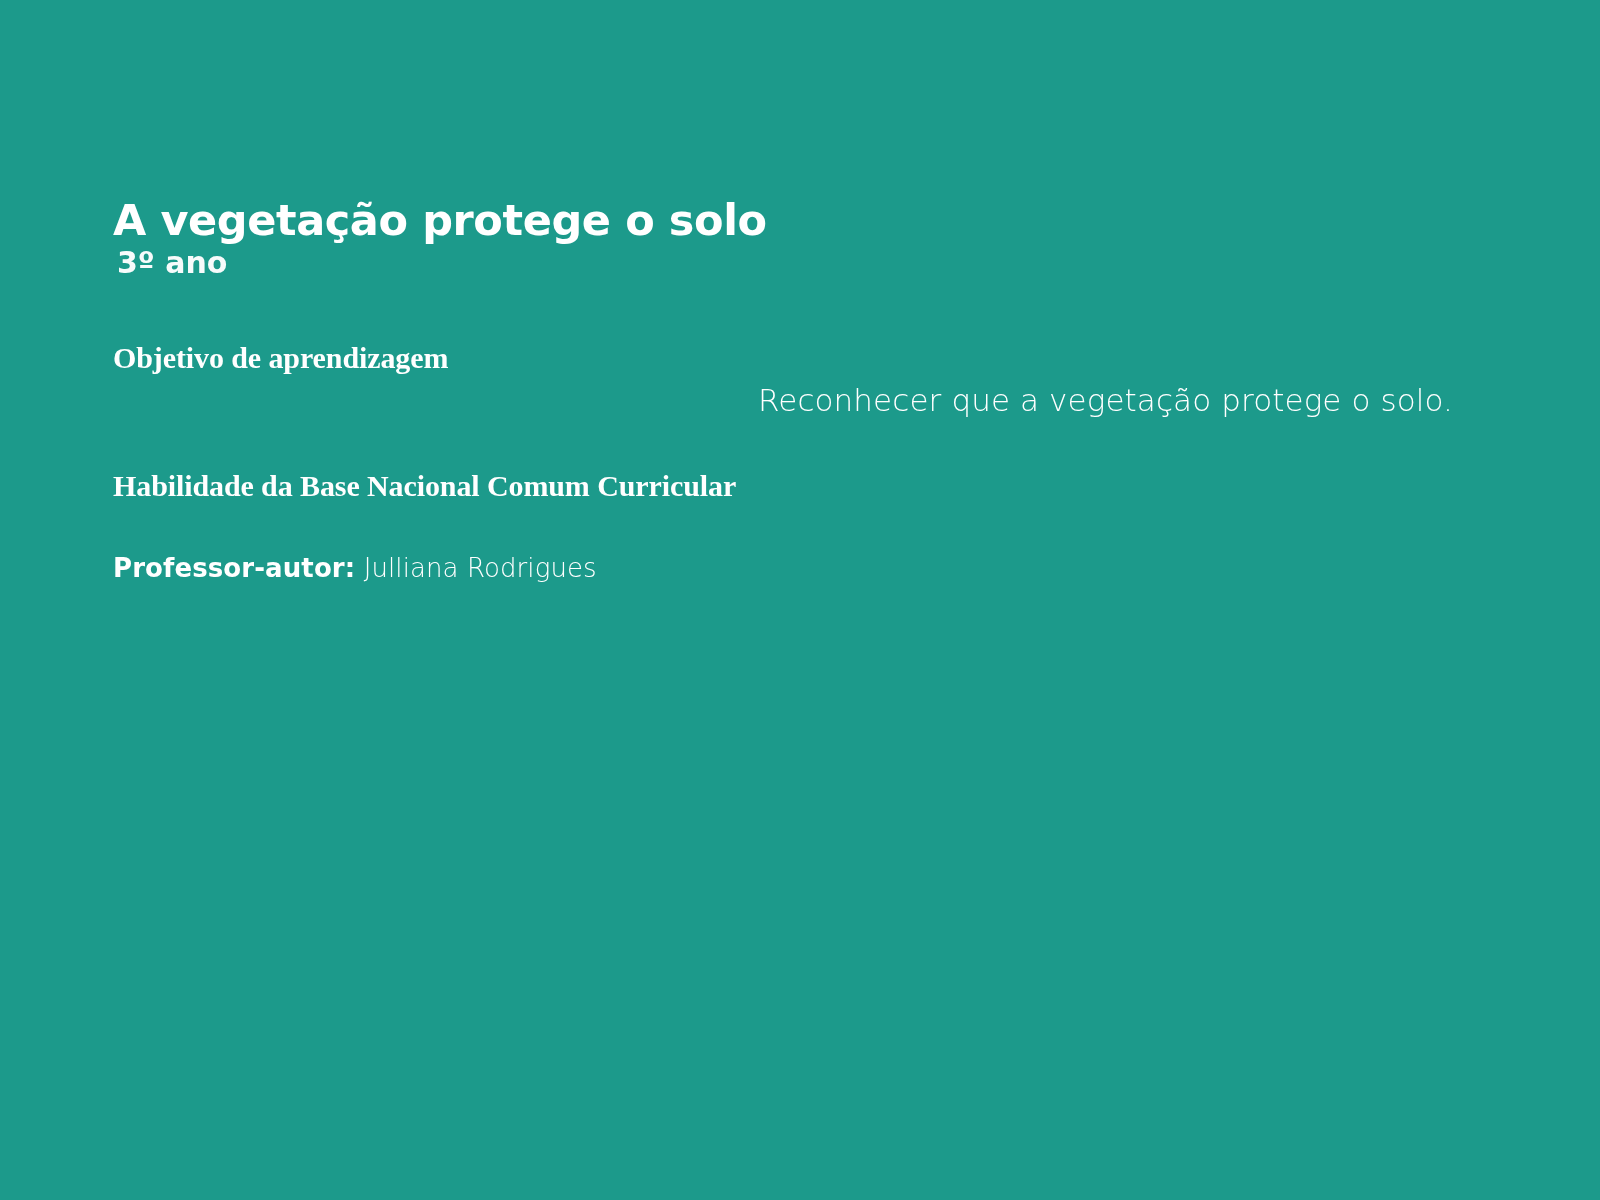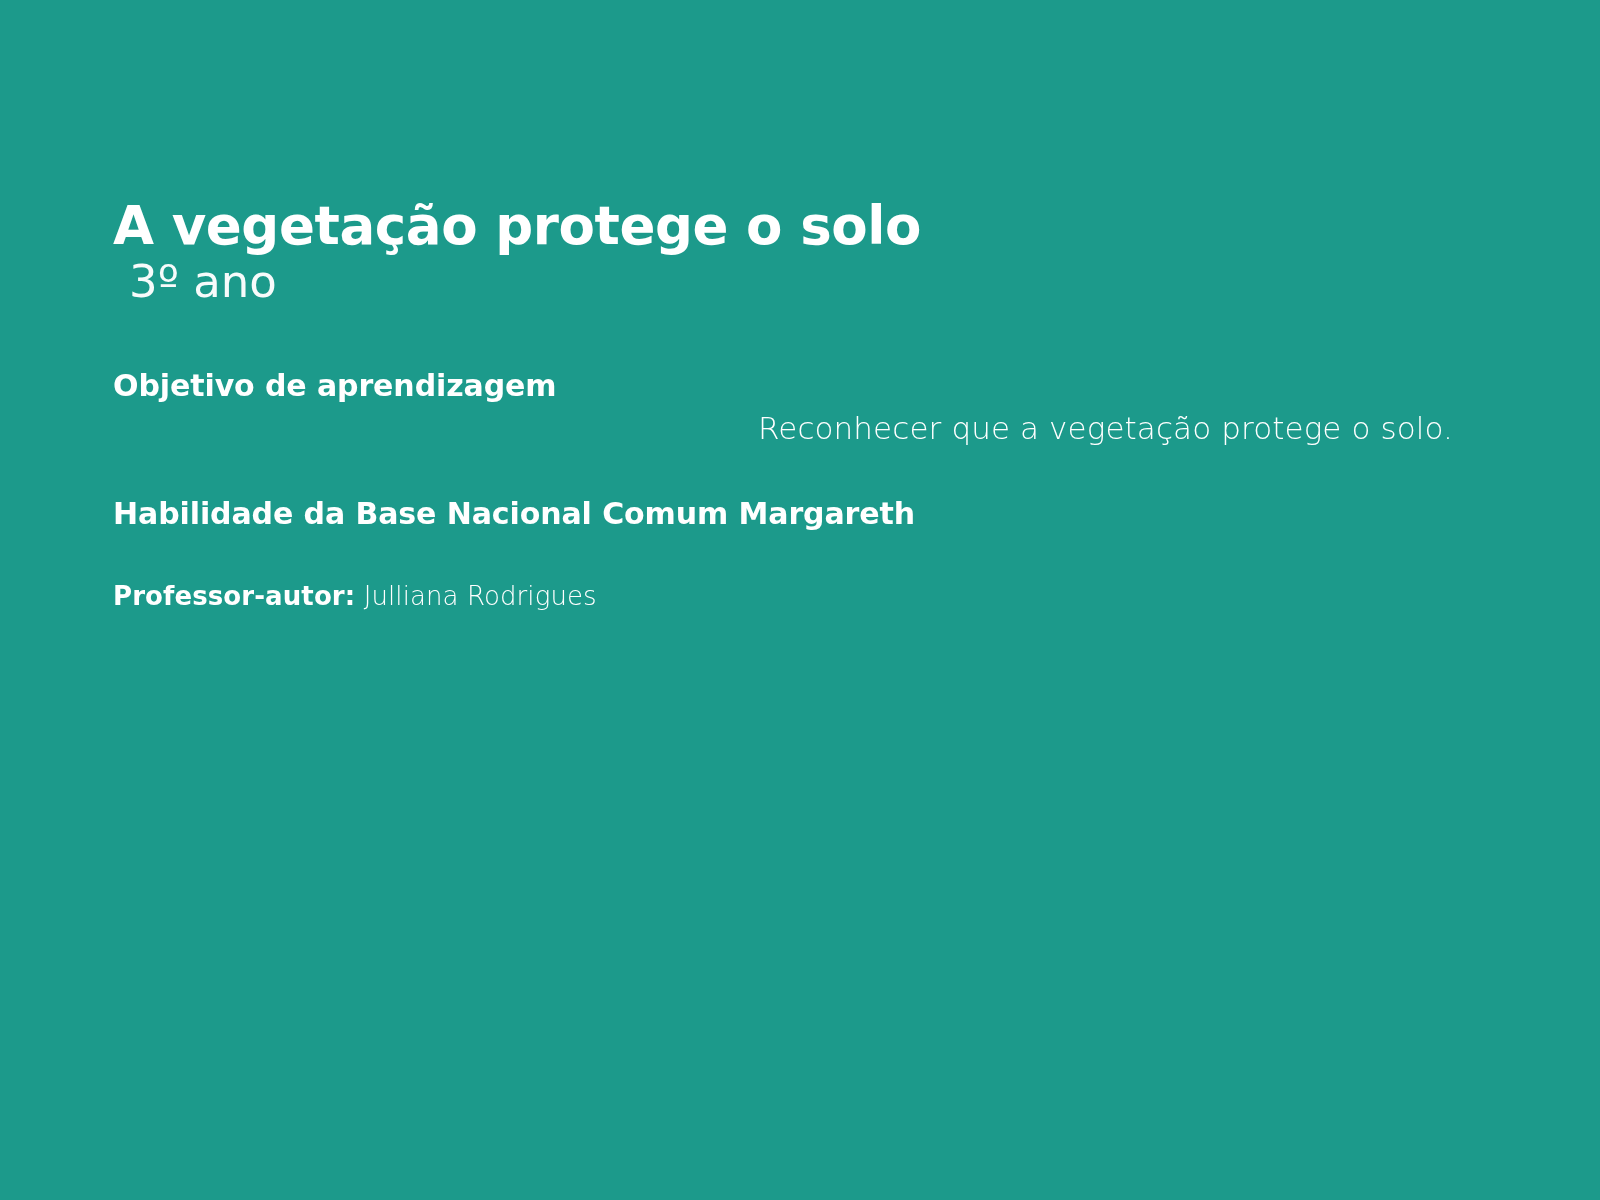--- a/index.html
+++ b/index.html
@@ -32,48 +32,49 @@
   }
 
   
   .title-block {
     margin: 0 0 58px 0;
   }
 
   .slide-title {
     margin: 0;
     color: #ffffff;
-    font-size: 53px;
+    font-size: 43px;
     font-weight: 700;
     line-height: 1.12;
     letter-spacing: -0.4px;
   }
 
   .slide-subtitle {
-    margin: 2px 0 0 16px;
+    margin: 2px 0 0 4px;
     color: #ffffff;
-    font-size: 45px;
-    font-weight: 400;
+    font-size: 30px;
+    font-weight: 700;
     line-height: 1.12;
     letter-spacing: 0px;
     opacity: 0.97;
   }
 
   
   .section {
     margin: 0 0 44px 0;
   }
 
   .section-heading {
     margin: 0 0 3px 0;
     color: #ffffff;
     font-size: 30px;
     font-weight: 700;
     line-height: 1.32;
     letter-spacing: -0.1px;
+    font-family: Liberation Serif, serif;
   }
 
   .section-body {
     margin: 0;
     color: #ffffff;
     font-size: 31px;
     font-weight: 300;
     line-height: 1.77;
     letter-spacing: 0.1px;
     max-width: 1340px;
@@ -117,21 +118,21 @@
       <h1 class="slide-title">A vegetação protege o solo</h1>
       <div class="slide-subtitle">3º ano</div>
     </div>
 
     <div class="section">
       <h2 class="section-heading">Objetivo de aprendizagem</h2>
       <p class="section-body single">Reconhecer que a vegetação protege o solo.</p>
     </div>
 
     <div class="section">
-      <h2 class="section-heading">Habilidade da Base Nacional Comum Margareth</h2>
+      <h2 class="section-heading">Habilidade da Base Nacional Comum Curricular</h2>
     </div>
 
     <div class="credits">
       <p class="credit-line">
         <span class="credit-label">Professor-autor:</span><span class="credit-value"> Julliana Rodrigues</span>
       </p>
     </div>
 
   </div>
 </div>

